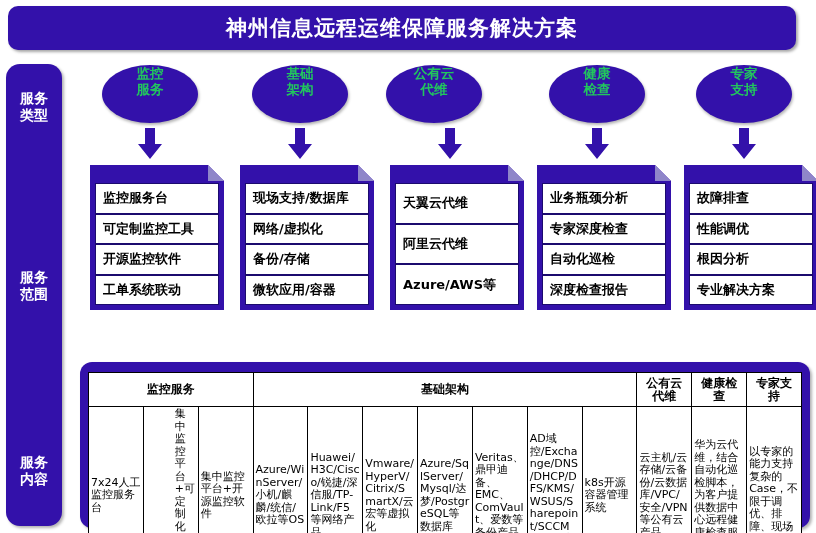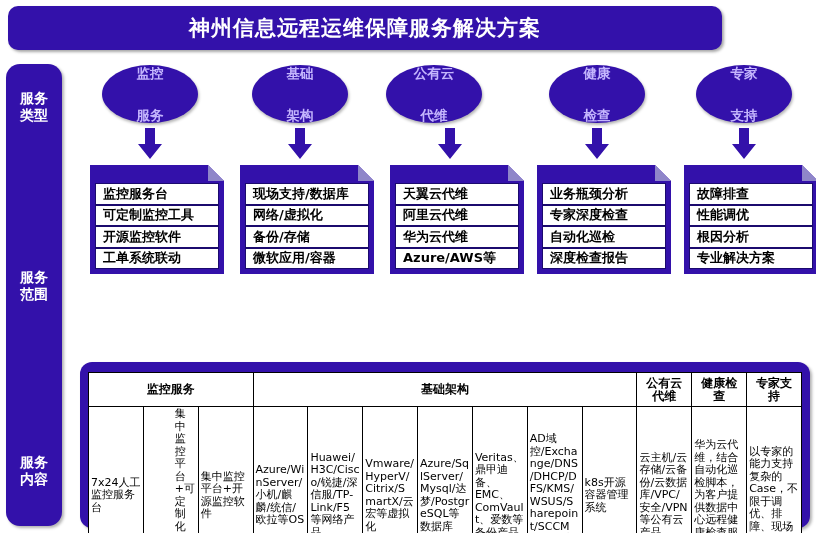--- a/index.html
+++ b/index.html
@@ -7,21 +7,21 @@
     width: 816px; height: 533px;
     background: #ffffff;
     font-family: "DejaVu Sans", "Liberation Sans", sans-serif;
     overflow: hidden;
   }
   #root { position: relative; width: 816px; height: 533px; }
 
   
   .title-bar {
     position: absolute; left: 8px; top: 6px;
-    width: 714px; height: 44px;
+    width: 788px; height: 44px;
     background: #3311AA;
     border-radius: 10px;
     display: flex; align-items: center; justify-content: center;
     color: #ffffff;
     font-size: 21px; font-weight: bold;
     letter-spacing: 1px;
     box-shadow: 2px 2px 3px rgba(0,0,0,0.35);
   }
 
   
@@ -42,36 +42,36 @@
   .sl-2 { top: 205px; }
   .sl-3 { top: 390px; }
 
   
   .ellipse {
     position: absolute; top: 65px;
     width: 96px; height: 58px;
     background: #3311AA;
     border-radius: 50%;
     display: flex; flex-direction: column;
-    align-items: center; justify-content: space-between;
-    color: #c4b5fd; font-size: 13.5px; font-weight: bold;
+    align-items: center; justify-content: flex-start;
+    color: #22c55e; font-size: 13.5px; font-weight: bold;
     line-height: 16px;
     box-shadow: 1px 2px 3px rgba(0,0,0,0.3);
   }
   .ellipse span { display: block; }
 
   .arrow {
     position: absolute; top: 128px;
     width: 26px; height: 32px;
   }
 
   
   .card {
     position: absolute; top: 165px;
-    width: 134px; height: 109px;
+    width: 134px; height: 145px;
     background: #3311AA;
     clip-path: polygon(0 0, calc(100% - 16px) 0, 100% 16px, 100% 100%, 0 100%);
     box-shadow: 2px 2px 3px rgba(0,0,0,0.3);
     padding: 18px 5px 5px 5px;
     display: flex; flex-direction: column; gap: 0;
   }
   .card .fold {
     position: absolute; right: 0; top: 0;
     width: 16px; height: 16px;
     background: #8f86c9;
@@ -177,21 +177,20 @@
         <span>公有云</span>
         <span>代维</span>
       </div>
       <div class="arrow" style="left: 437px;"><svg width="26" height="32" viewBox="0 0 26 32">
           <polygon points="8,0 18,0 18,16 25,16 13,31 1,16 8,16" fill="#3311AA"></polygon>
         </svg></div>
       <div class="card" style="left: 390px;">
         <div class="fold"></div>
         <div class="card-row">天翼云代维</div>
         <div class="card-row">阿里云代维</div>
-        <div class="card-row">华为云代维</div>
         <div class="card-row">Azure/AWS等</div>
       </div>
       <div class="ellipse" style="left: 549px;">
         <span>健康</span>
         <span>检查</span>
       </div>
       <div class="arrow" style="left: 584px;"><svg width="26" height="32" viewBox="0 0 26 32">
           <polygon points="8,0 18,0 18,16 25,16 13,31 1,16 8,16" fill="#3311AA"></polygon>
         </svg></div>
       <div class="card" style="left: 537px;">

